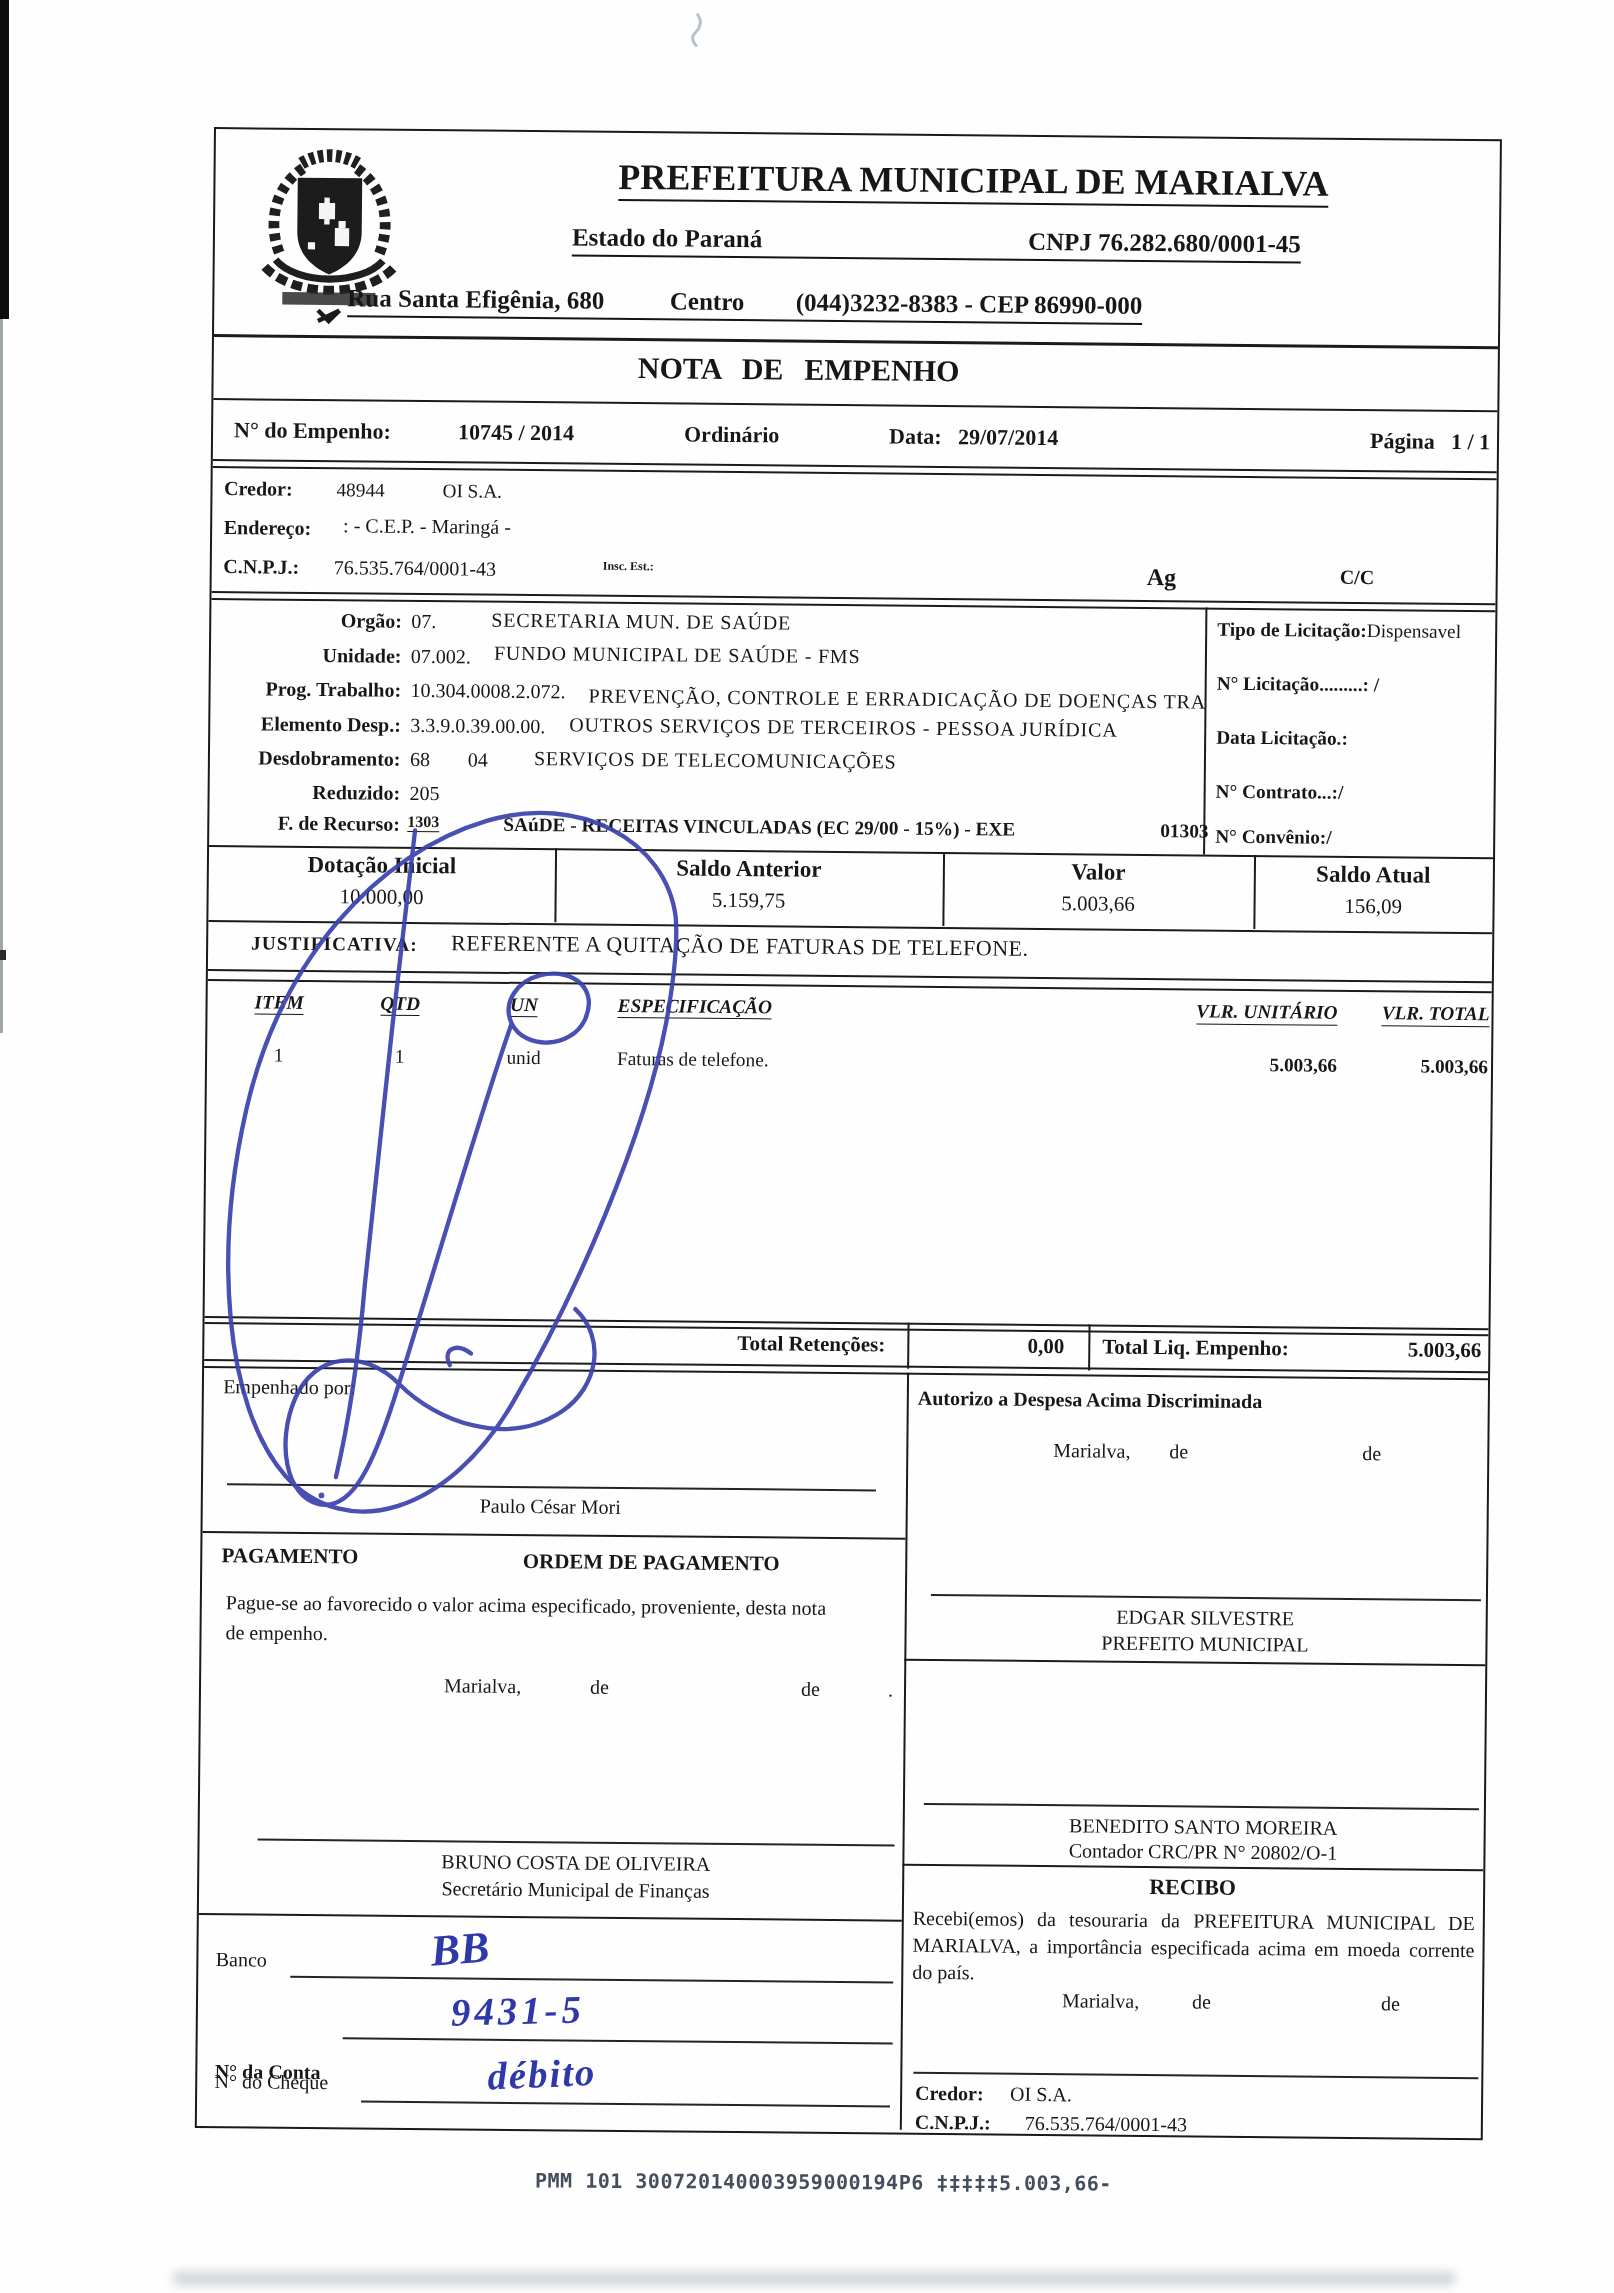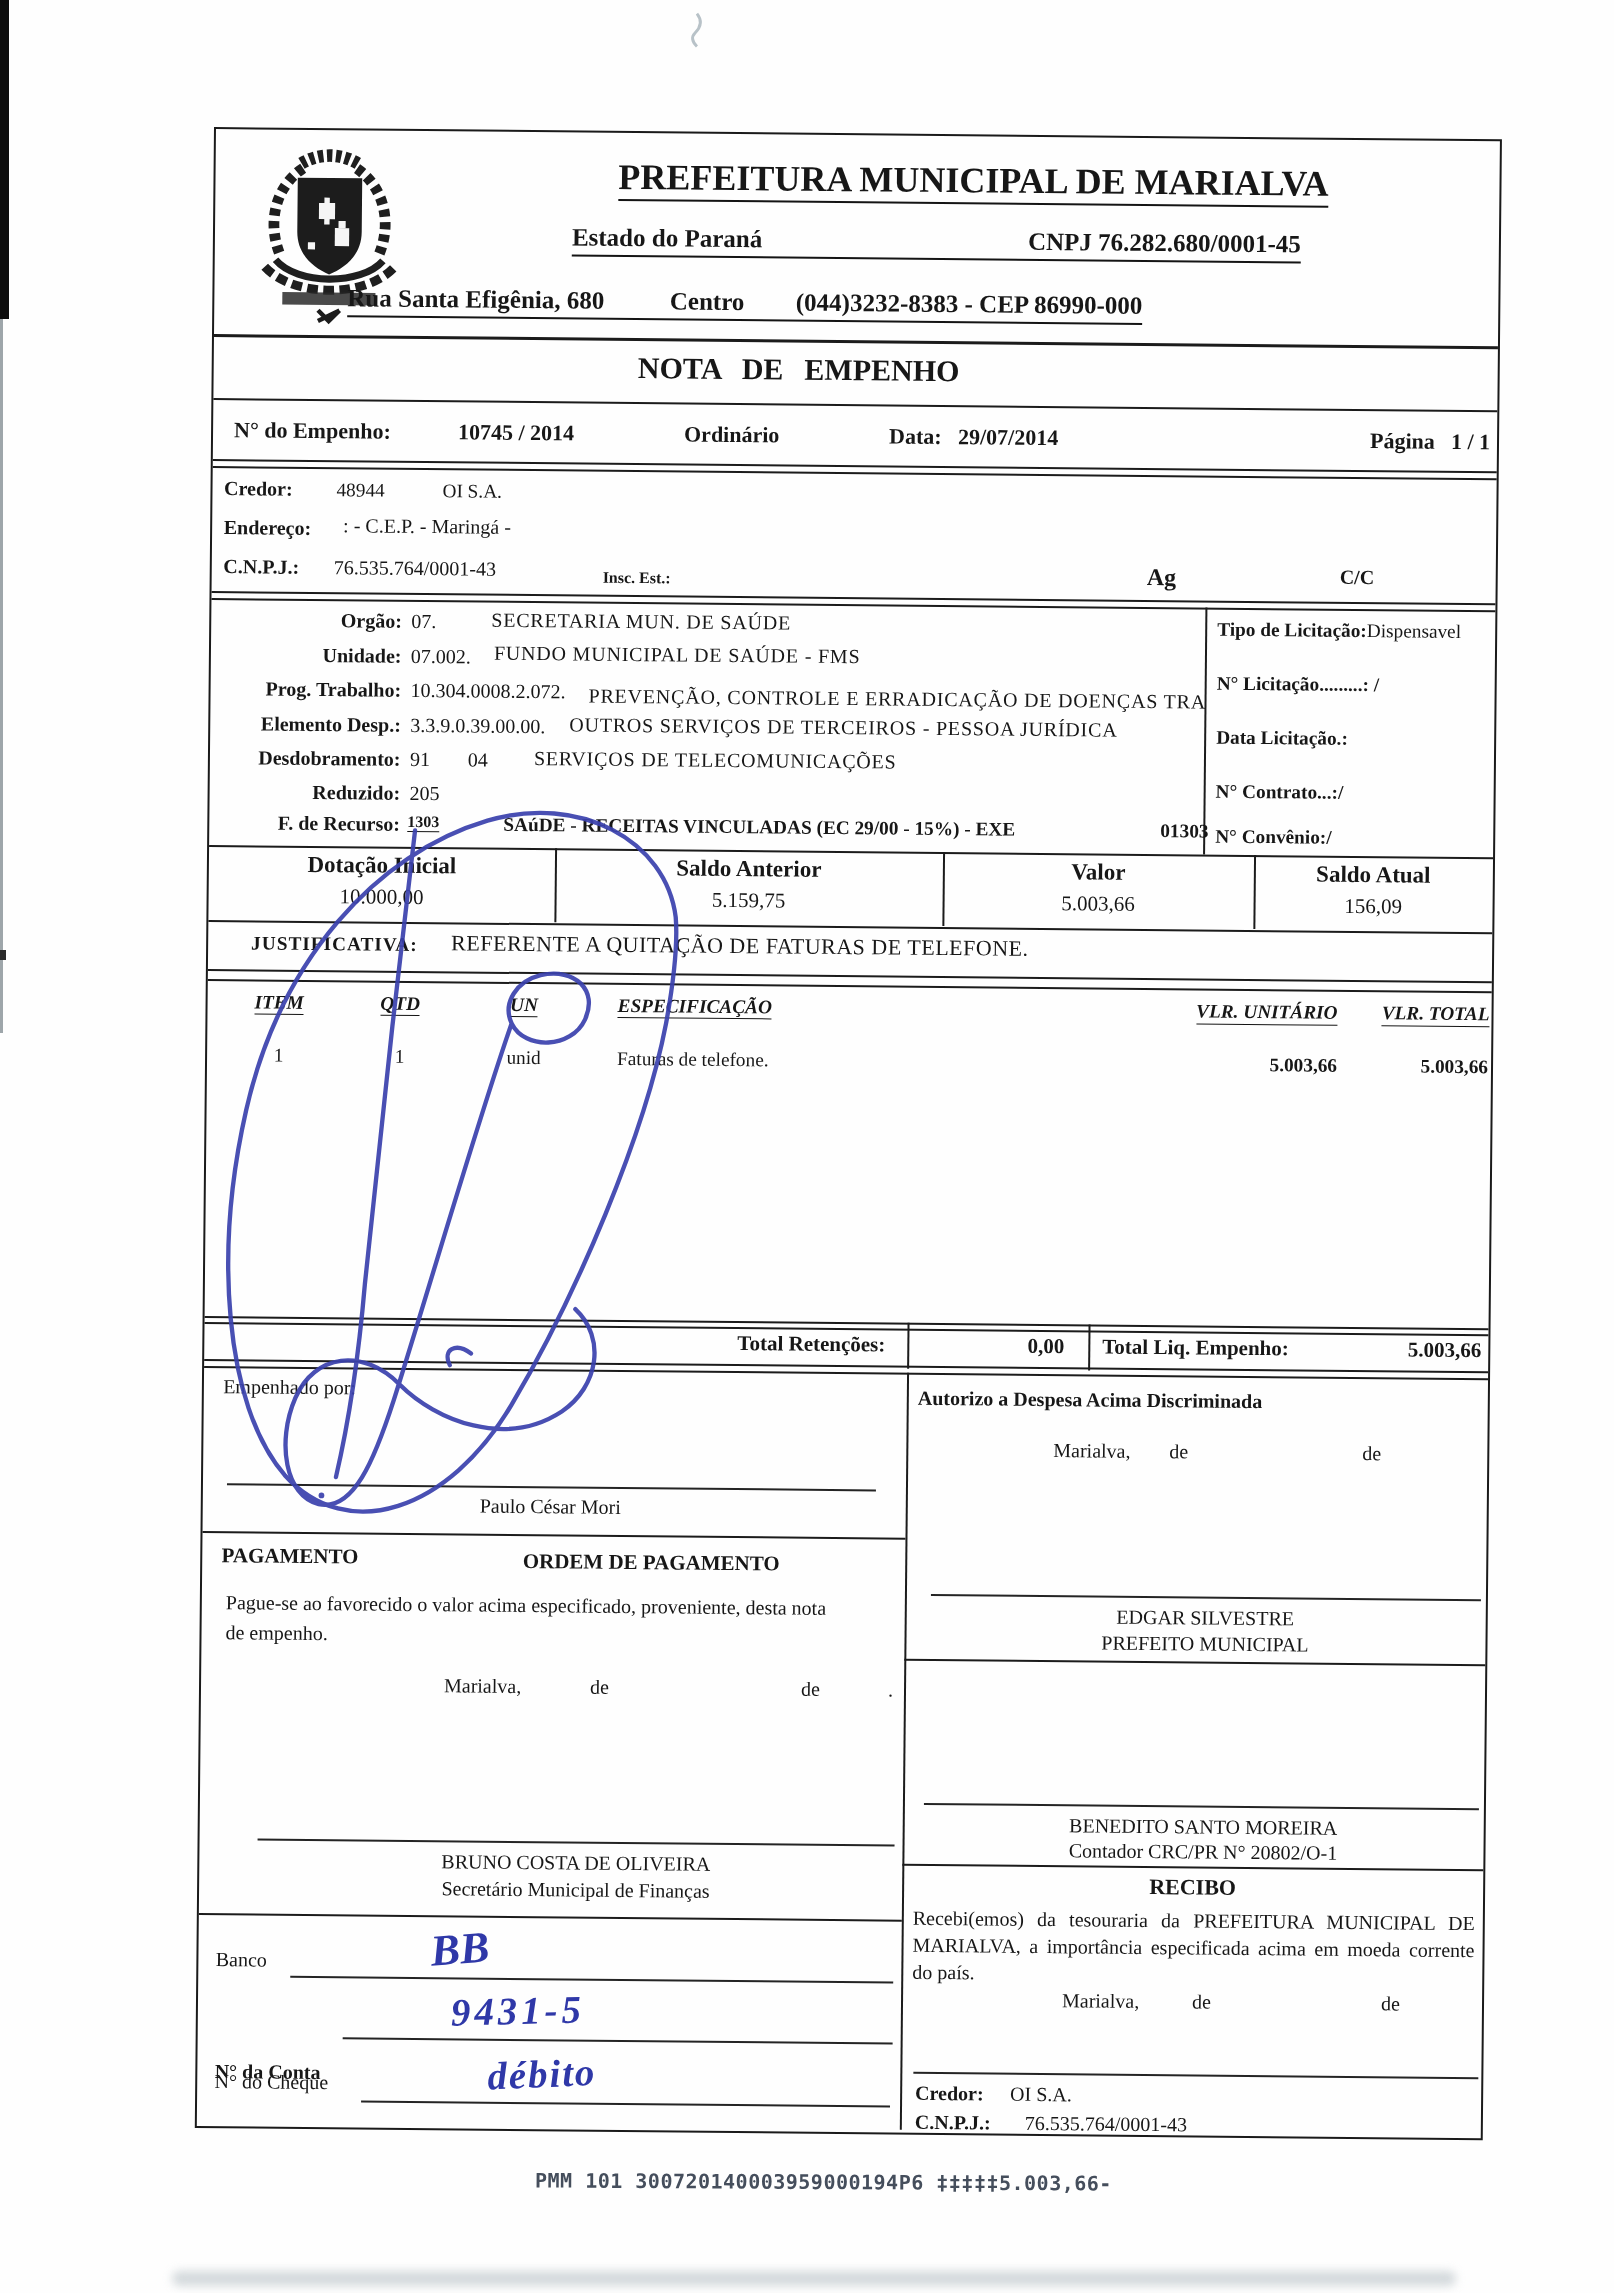--- a/index.html
+++ b/index.html
@@ -90,21 +90,21 @@
     <div class="hl" style="left:0;top:330px;width:1284px;"></div>
     <div class="hl" style="left:0;top:337px;width:1284px;"></div>
 
     <div class="t b" style="left:11.6px;top:348px;font-size:20px;">Credor:</div>
     <div class="t" style="left:124px;top:349px;font-size:19.3px;">48944</div>
     <div class="t" style="left:230px;top:349px;font-size:19.3px;">OI S.A.</div>
     <div class="t b" style="left:11.6px;top:387px;font-size:20px;">Endereço:</div>
     <div class="t" style="left:131px;top:384px;font-size:20px;">: - C.E.P.  - Maringá -</div>
     <div class="t b" style="left:11.6px;top:426px;font-size:20px;">C.N.P.J.:</div>
     <div class="t" style="left:122px;top:426px;font-size:20px;">76.535.764/0001-43</div>
-    <div class="t b" style="left:391px;top:436px;font-size:16px;">Insc. Est.:</div>
+    <div class="t b" style="left:391px;top:426px;font-size:12px;">Insc. Est.:</div>
     <div class="t b" style="left:935px;top:426px;font-size:24px;">Ag</div>
     <div class="t b" style="left:1128px;top:426px;font-size:20px;">C/C</div>
     <div class="hl" style="left:0;top:462px;width:1284px;"></div>
     <div class="hl" style="left:0;top:469px;width:1284px;"></div>
 
     <div class="vl" style="left:994px;top:469px;height:247px;"></div>
 
     <div class="t b rt" style="left:11.6px;top:479px;width:179px;font-size:20px;">Orgão:</div>
     <div class="t" style="left:200px;top:479px;font-size:20px;">07.</div>
     <div class="t" style="left:280px;top:477px;font-size:20px;letter-spacing:0.8px;">SECRETARIA MUN. DE SAÚDE</div>
@@ -115,21 +115,21 @@
 
     <div class="t b rt" style="left:11.6px;top:548px;width:179px;font-size:20px;">Prog. Trabalho:</div>
     <div class="t" style="left:200px;top:548px;font-size:20px;">10.304.0008.2.072.</div>
     <div class="t" style="left:378px;top:552px;font-size:20px;letter-spacing:0.8px;">PREVENÇÃO, CONTROLE E ERRADICAÇÃO DE DOENÇAS TRA</div>
 
     <div class="t b rt" style="left:11.6px;top:583px;width:179px;font-size:20px;">Elemento Desp.:</div>
     <div class="t" style="left:200px;top:583px;font-size:20px;">3.3.9.0.39.00.00.</div>
     <div class="t" style="left:359px;top:581px;font-size:20px;letter-spacing:0.8px;">OUTROS SERVIÇOS DE TERCEIROS - PESSOA JURÍDICA</div>
 
     <div class="t b rt" style="left:11.6px;top:617px;width:179px;font-size:20px;">Desdobramento:</div>
-    <div class="t" style="left:200px;top:617px;font-size:20px;">91</div>
+    <div class="t" style="left:200px;top:617px;font-size:20px;">68</div>
     <div class="t" style="left:258px;top:617px;font-size:20px;">04</div>
     <div class="t" style="left:324px;top:615px;font-size:20px;letter-spacing:0.8px;">SERVIÇOS DE TELECOMUNICAÇÕES</div>
 
     <div class="t b rt" style="left:11.6px;top:651px;width:179px;font-size:20px;">Reduzido:</div>
     <div class="t" style="left:200px;top:651px;font-size:20px;">205</div>
 
     <div class="t b rt" style="left:11.6px;top:682px;width:179px;font-size:20px;">F. de Recurso:</div>
     <div class="t b" style="left:198px;top:682px;font-size:16px;"><span class="u2">1303</span></div>
     <div class="t b" style="left:294px;top:682px;font-size:19.3px;">SAúDE - RECEITAS VINCULADAS (EC 29/00 - 15%) - EXE</div>
     <div class="t b" style="left:951px;top:682px;font-size:19.3px;">01303</div>

